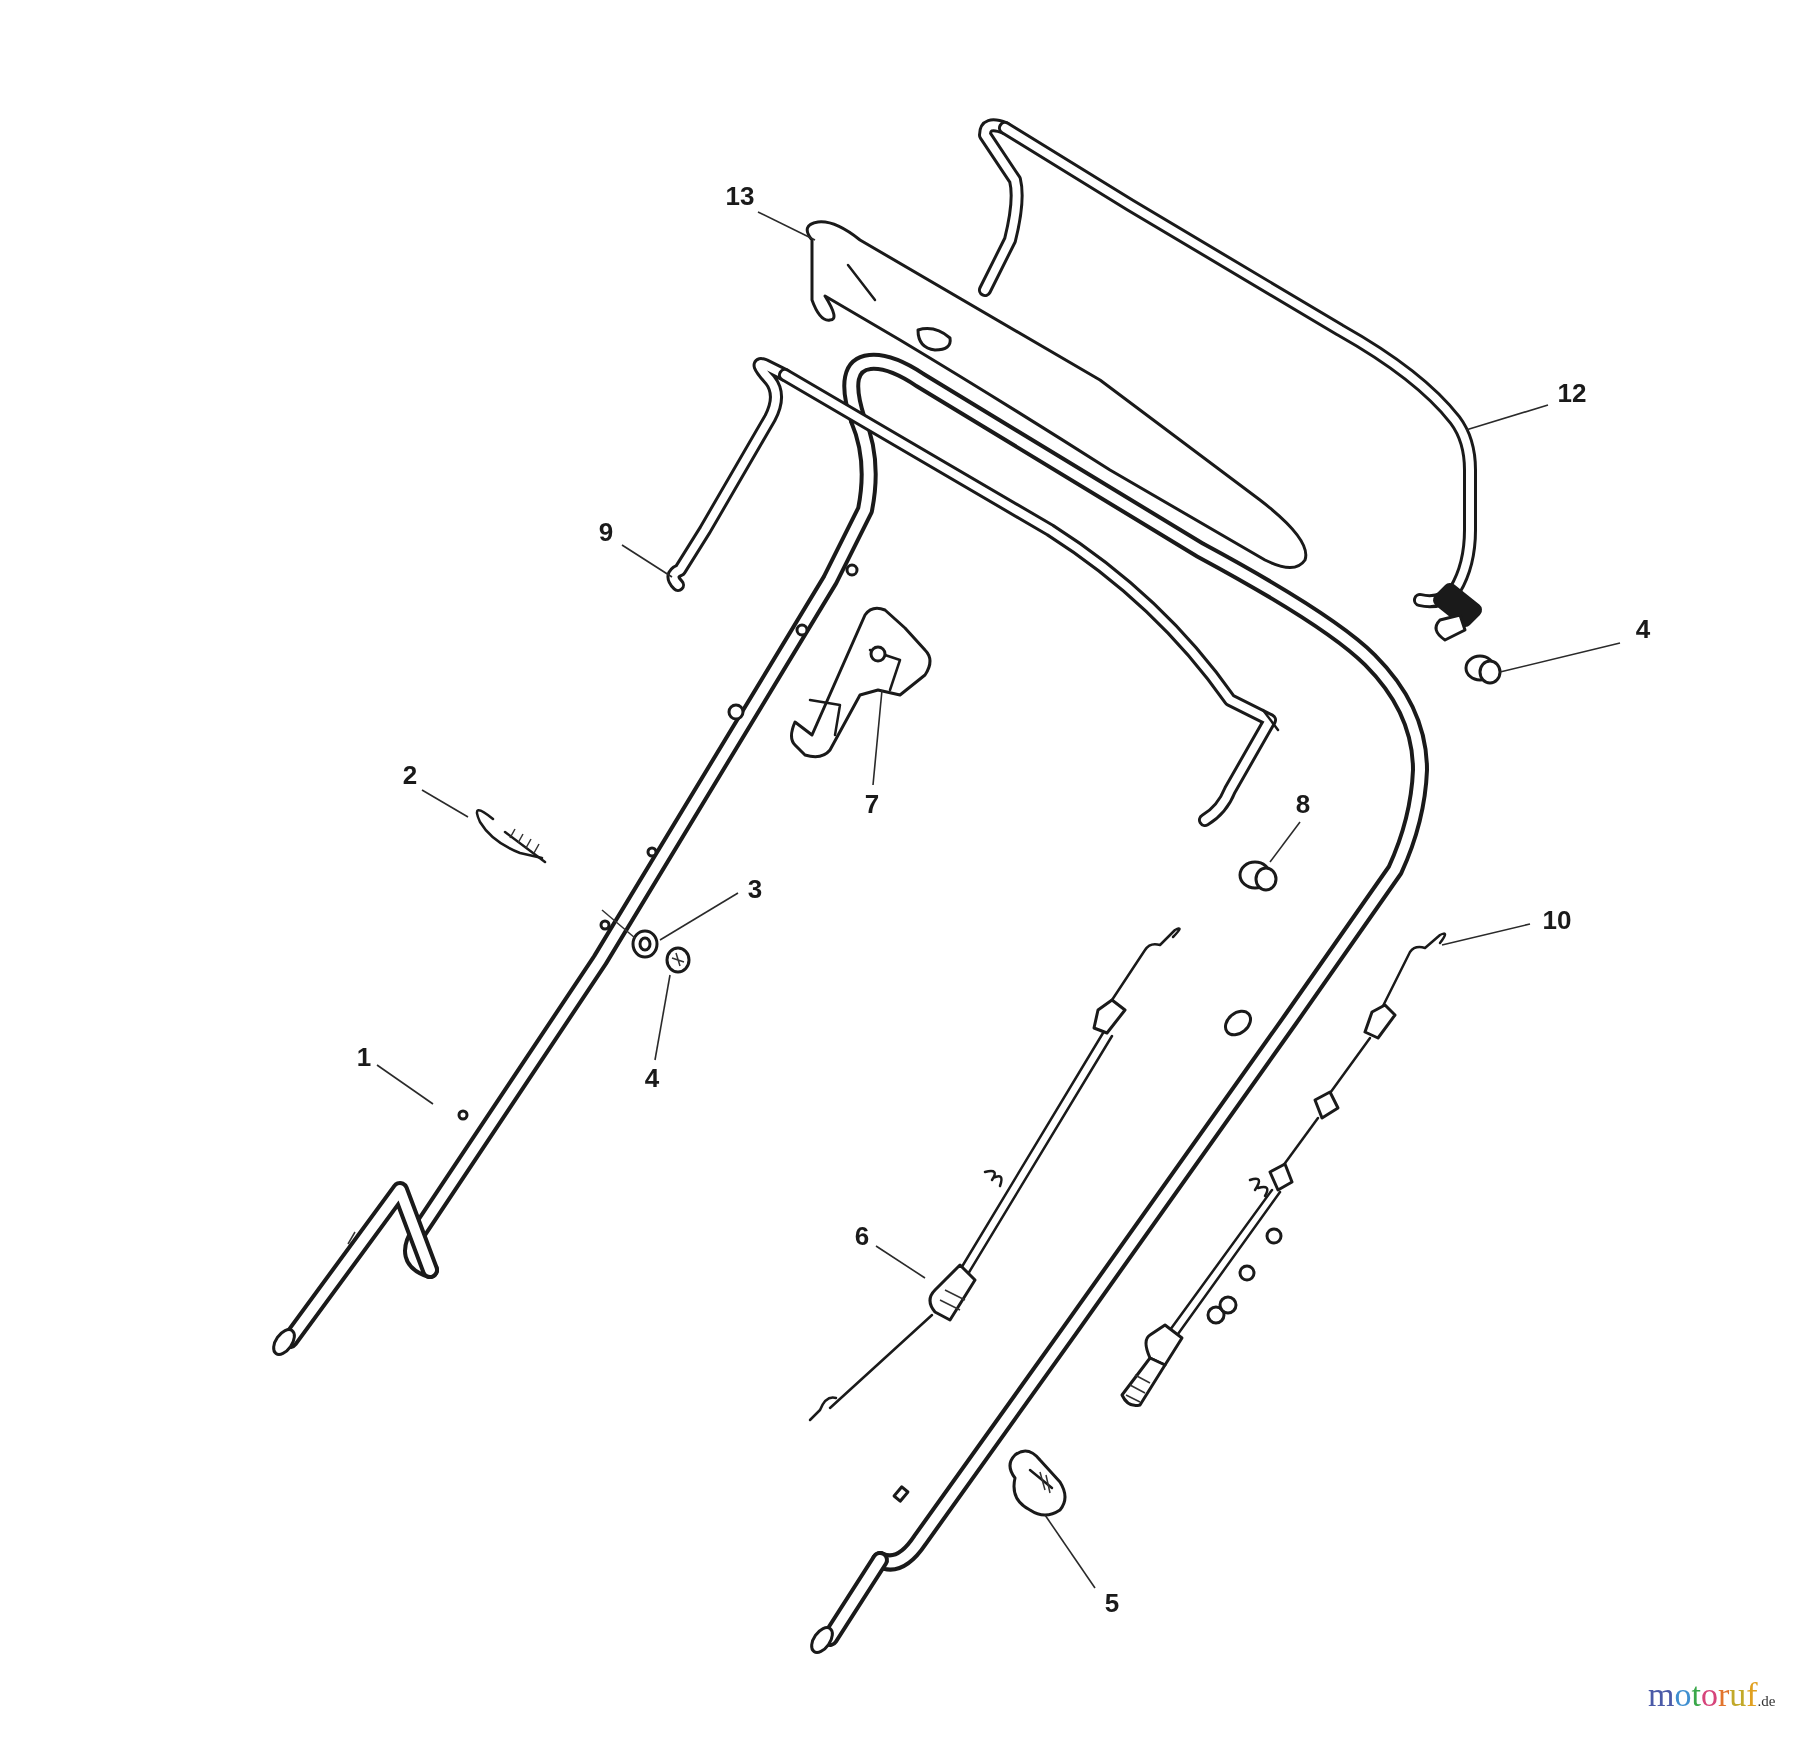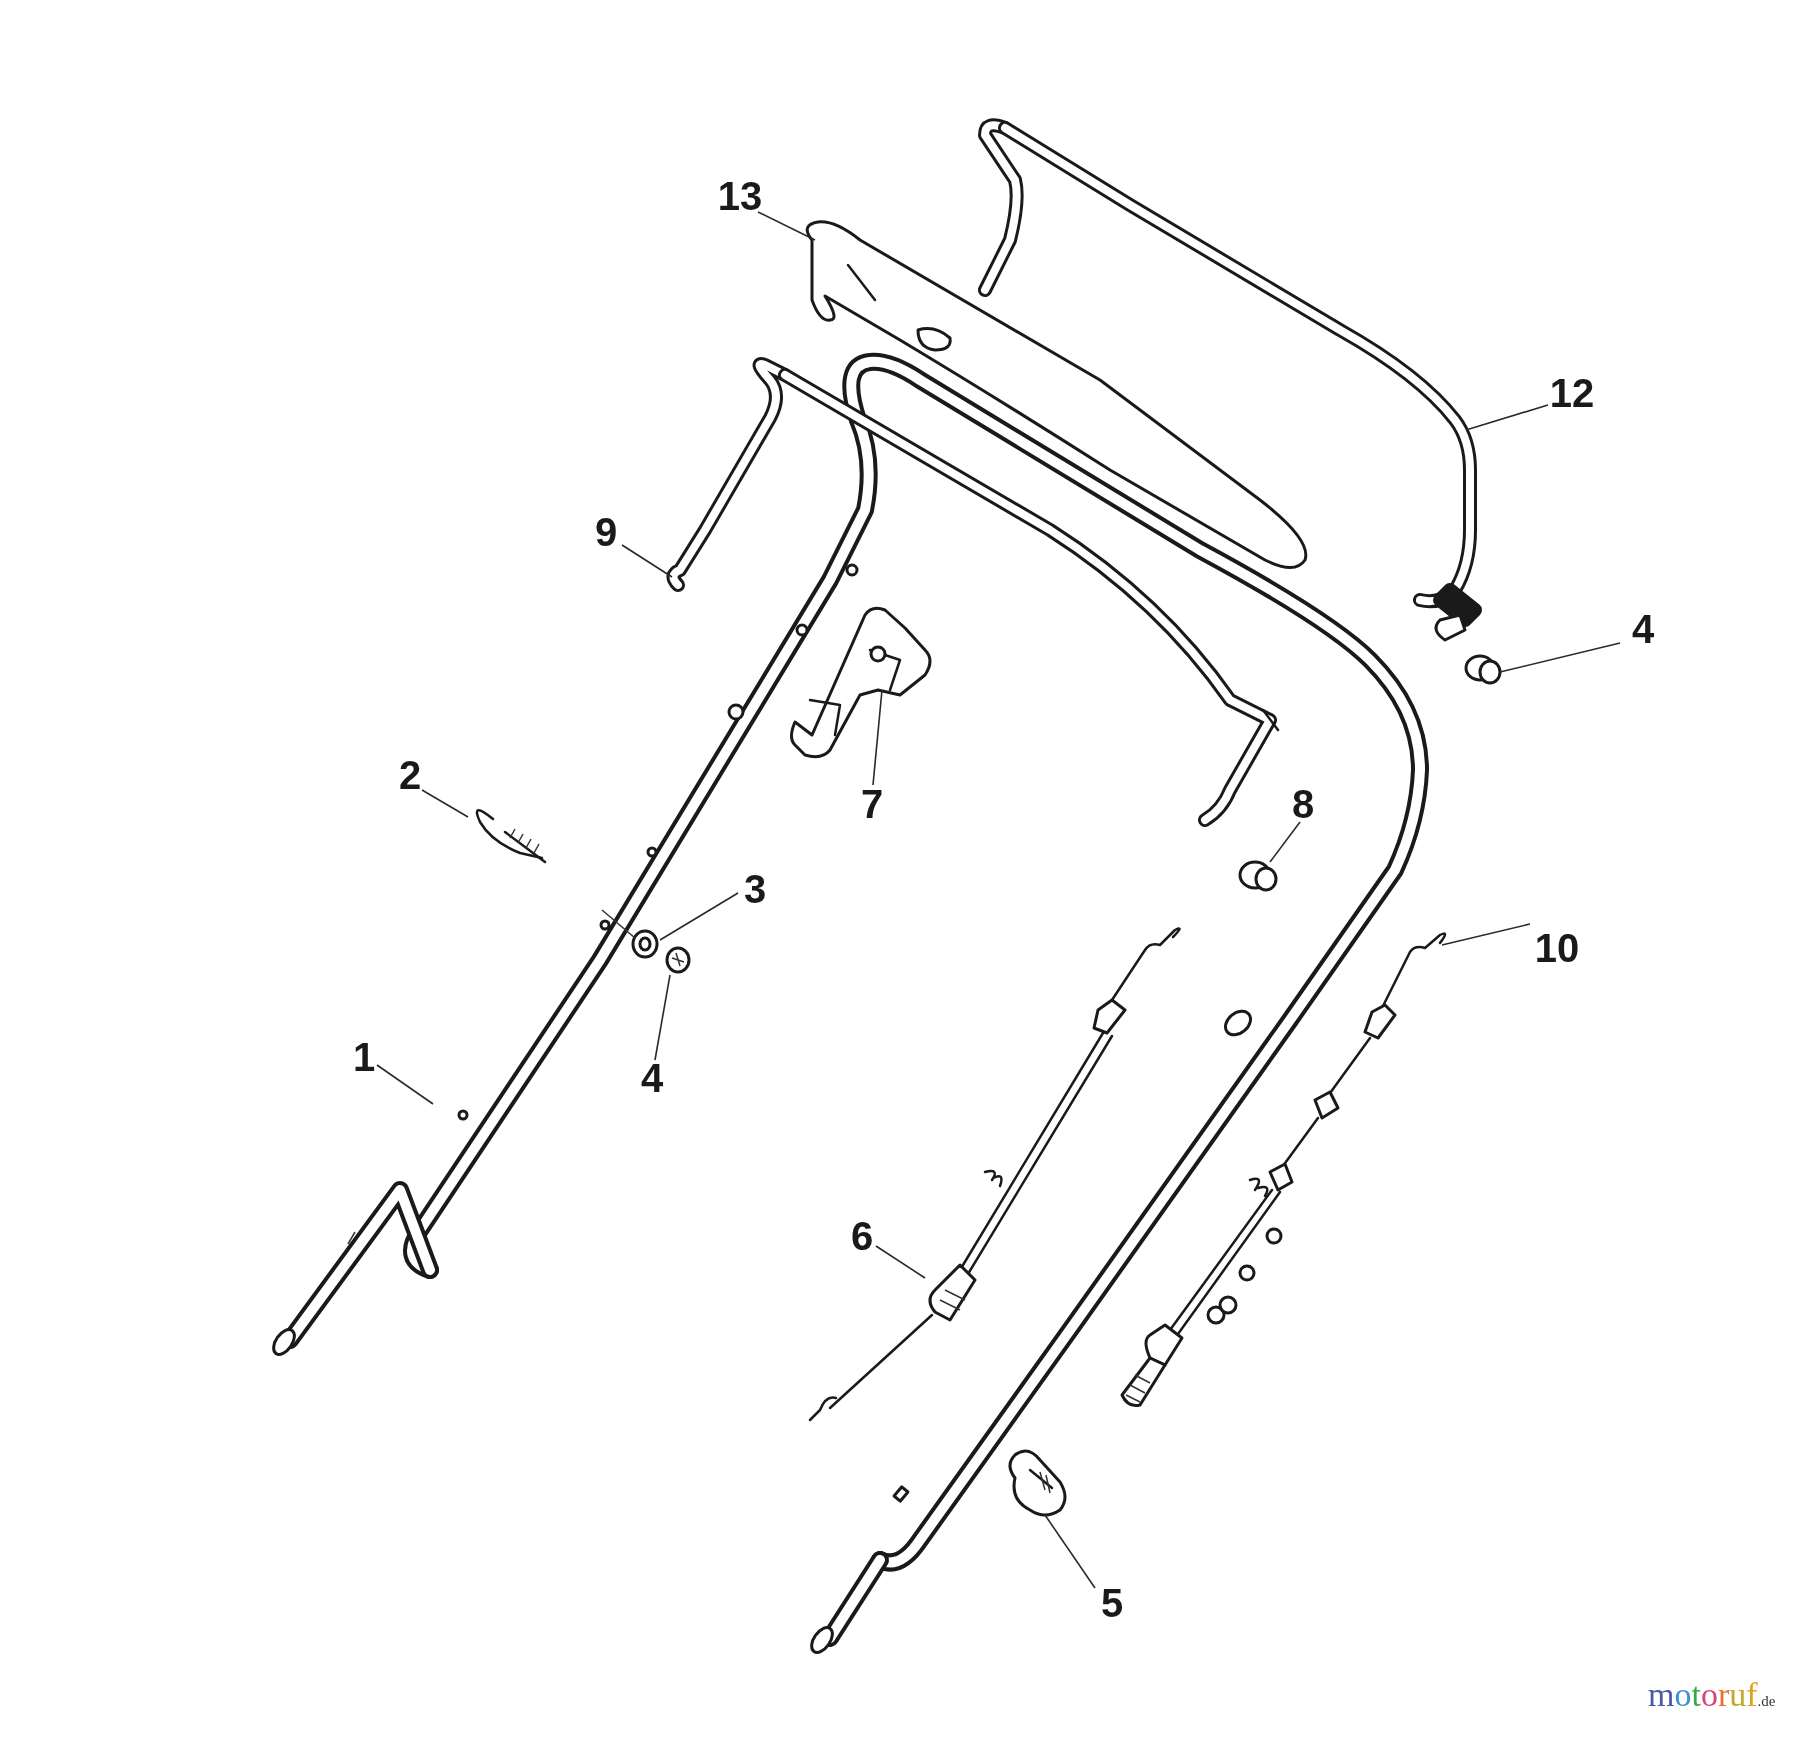--- a/index.html
+++ b/index.html
@@ -6,21 +6,21 @@
   body { width: 1800px; height: 1738px; position: relative; overflow: hidden; font-family: "Liberation Sans", sans-serif; }
   #diagram { position: absolute; left: 0; top: 0; width: 1800px; height: 1738px; }
   .tube-in { fill: none; stroke: #ffffff; stroke-width: 10; stroke-linecap: round; stroke-linejoin: round; }
   .tube-out { fill: none; stroke: #1a1a1a; stroke-width: 18; stroke-linecap: round; stroke-linejoin: round; }
   .wire-out { fill: none; stroke: #1a1a1a; stroke-width: 14; stroke-linecap: round; stroke-linejoin: round; }
   .wire-in { fill: none; stroke: #ffffff; stroke-width: 8; stroke-linecap: round; stroke-linejoin: round; }
   .thin { fill: none; stroke: #1a1a1a; stroke-width: 2.5; stroke-linecap: round; stroke-linejoin: round; }
   .hair { fill: none; stroke: #333; stroke-width: 1.5; }
   .leader { fill: none; stroke: #2a2a2a; stroke-width: 1.6; }
   .part { fill: #ffffff; stroke: #1a1a1a; stroke-width: 3; stroke-linejoin: round; }
-  .label { position: absolute; font-family: "Liberation Sans", sans-serif; font-weight: bold; font-size: 40px; color: #1a1a1a; line-height: 1; transform: translate(-50%, -50%); white-space: nowrap; }
+  .label { position: absolute; font-family: "Liberation Sans", sans-serif; font-weight: bold; font-size: 26px; color: #1a1a1a; line-height: 1; transform: translate(-50%, -50%); white-space: nowrap; }
   .logo { position: absolute; left: 1648px; top: 1678px; font-family: "Liberation Serif", serif; font-size: 34px; line-height: 1; white-space: nowrap; }
   .logo .suffix { font-size: 15px; color: #333; margin-top: 24px; }
 </style>
 </head>
 <body>
 
 <svg id="diagram" viewBox="0 0 1800 1738" xmlns="http://www.w3.org/2000/svg">
 
   <g>
     <path class="wire-out" d="M1005,128 Q985,120 985,135 L1015,180 Q1020,200 1010,240 L985,290"></path>
@@ -161,20 +161,20 @@
 
 <div class="label" style="left:364px; top:1057px;">1</div>
 <div class="label" style="left:410px; top:775px;">2</div>
 <div class="label" style="left:755px; top:889px;">3</div>
 <div class="label" style="left:652px; top:1078px;">4</div>
 <div class="label" style="left:1112px; top:1603px;">5</div>
 <div class="label" style="left:862px; top:1236px;">6</div>
 <div class="label" style="left:872px; top:804px;">7</div>
 <div class="label" style="left:1303px; top:804px;">8</div>
 <div class="label" style="left:606px; top:532px;">9</div>
-<div class="label" style="left:1557px; top:948px;">10</div>
+<div class="label" style="left:1557px; top:920px;">10</div>
 <div class="label" style="left:1643px; top:629px;">4</div>
 <div class="label" style="left:1572px; top:393px;">12</div>
 <div class="label" style="left:740px; top:196px;">13</div>
 
 <div class="logo">
   <span style="color:#4a5aa8">m</span><span style="color:#3f8fd0">o</span><span style="color:#3aa84a">t</span><span style="color:#d6447a">o</span><span style="color:#e2742d">r</span><span style="color:#c2a92a">u</span><span style="color:#e0a020">f</span><span class="suffix">.de</span>
 </div>
 
 </body></html>

